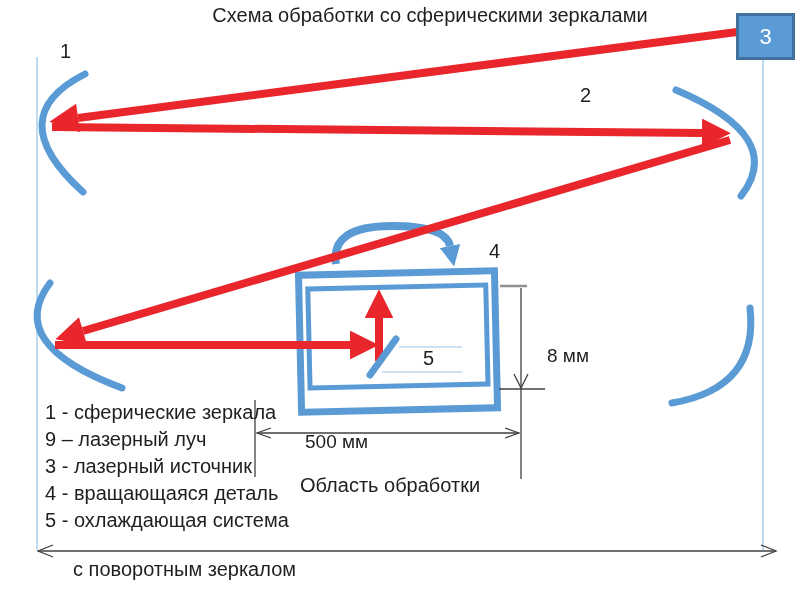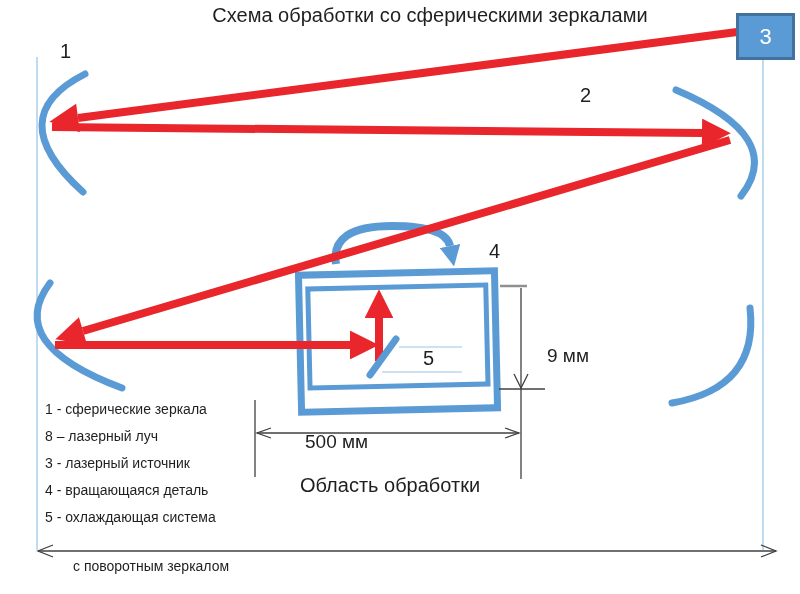--- a/index.html
+++ b/index.html
@@ -11,21 +11,21 @@
   .abs{position:absolute;white-space:nowrap;}
   .title{left:170px;top:4px;width:520px;text-align:center;font-size:20px;}
   .callout{font-size:20px;}
   .dim-label{font-size:19px;}
   .source-box{
     left:736px;top:13px;width:59px;height:47px;
     background:var(--source-fill,#5b9bd5);border:3px solid var(--source-border,#41719c);
     box-sizing:border-box;display:flex;align-items:center;justify-content:center;
     color:#fff;font-size:22px;
   }
-  .legend-line{font-size:14px;}
+  .legend-line{font-size:20px;}
   .beam{stroke:var(--beam,#e8262c);stroke-width:8;fill:none;}
   .mirror{stroke:var(--mirror,#5b9bd5);fill:none;}
   .rot{stroke:var(--mirror,#5b9bd5);fill:none;}
   .boundary{stroke:var(--light-blue,#aed2ec);stroke-width:1.6;}
   .thinblue{stroke:var(--thin-blue,#9dc3e6);stroke-width:1.2;}
   .dim{stroke:var(--dim,#404040);stroke-width:1.3;fill:none;}
   .graytick{stroke:var(--gray-tick,#909090);stroke-width:2.5;}
 </style>
 </head>
 <body>
@@ -89,24 +89,24 @@
   <div class="abs callout" style="left:580px;top:84px;">2</div>
   <div class="abs callout" style="left:489px;top:240px;">4</div>
   <div class="abs callout" style="left:423px;top:347px;">5</div>
 
   <div class="abs source-box">
     <span>3</span>
   </div>
 
   <div>
     <div class="abs legend-line" style="left:45px;top:401px;">1 -  сферические зеркала</div>
-    <div class="abs legend-line" style="left:45px;top:428px;">8  –  лазерный луч</div>
+    <div class="abs legend-line" style="left:45px;top:428px;">9  –  лазерный луч</div>
     <div class="abs legend-line" style="left:45px;top:455px;">3 -  лазерный источник</div>
     <div class="abs legend-line" style="left:45px;top:482px;text-align:right;">4 -  вращающаяся деталь</div>
     <div class="abs legend-line" style="left:45px;top:509px;">5 -  охлаждающая система</div>
     <div class="abs legend-line" style="left:73px;top:528px;margin-top:30px;">с поворотным зеркалом</div>
   </div>
 
-  <div class="abs dim-label" style="left:547px;top:345px;">9 мм</div>
+  <div class="abs dim-label" style="left:547px;top:345px;">8 мм</div>
   <div class="abs dim-label" style="left:305px;top:431px;">500 мм</div>
   <div class="abs dim-label" style="left:300px;top:474px;font-size:20px;">Область обработки</div>
 
 </div>
 
 </body></html>

